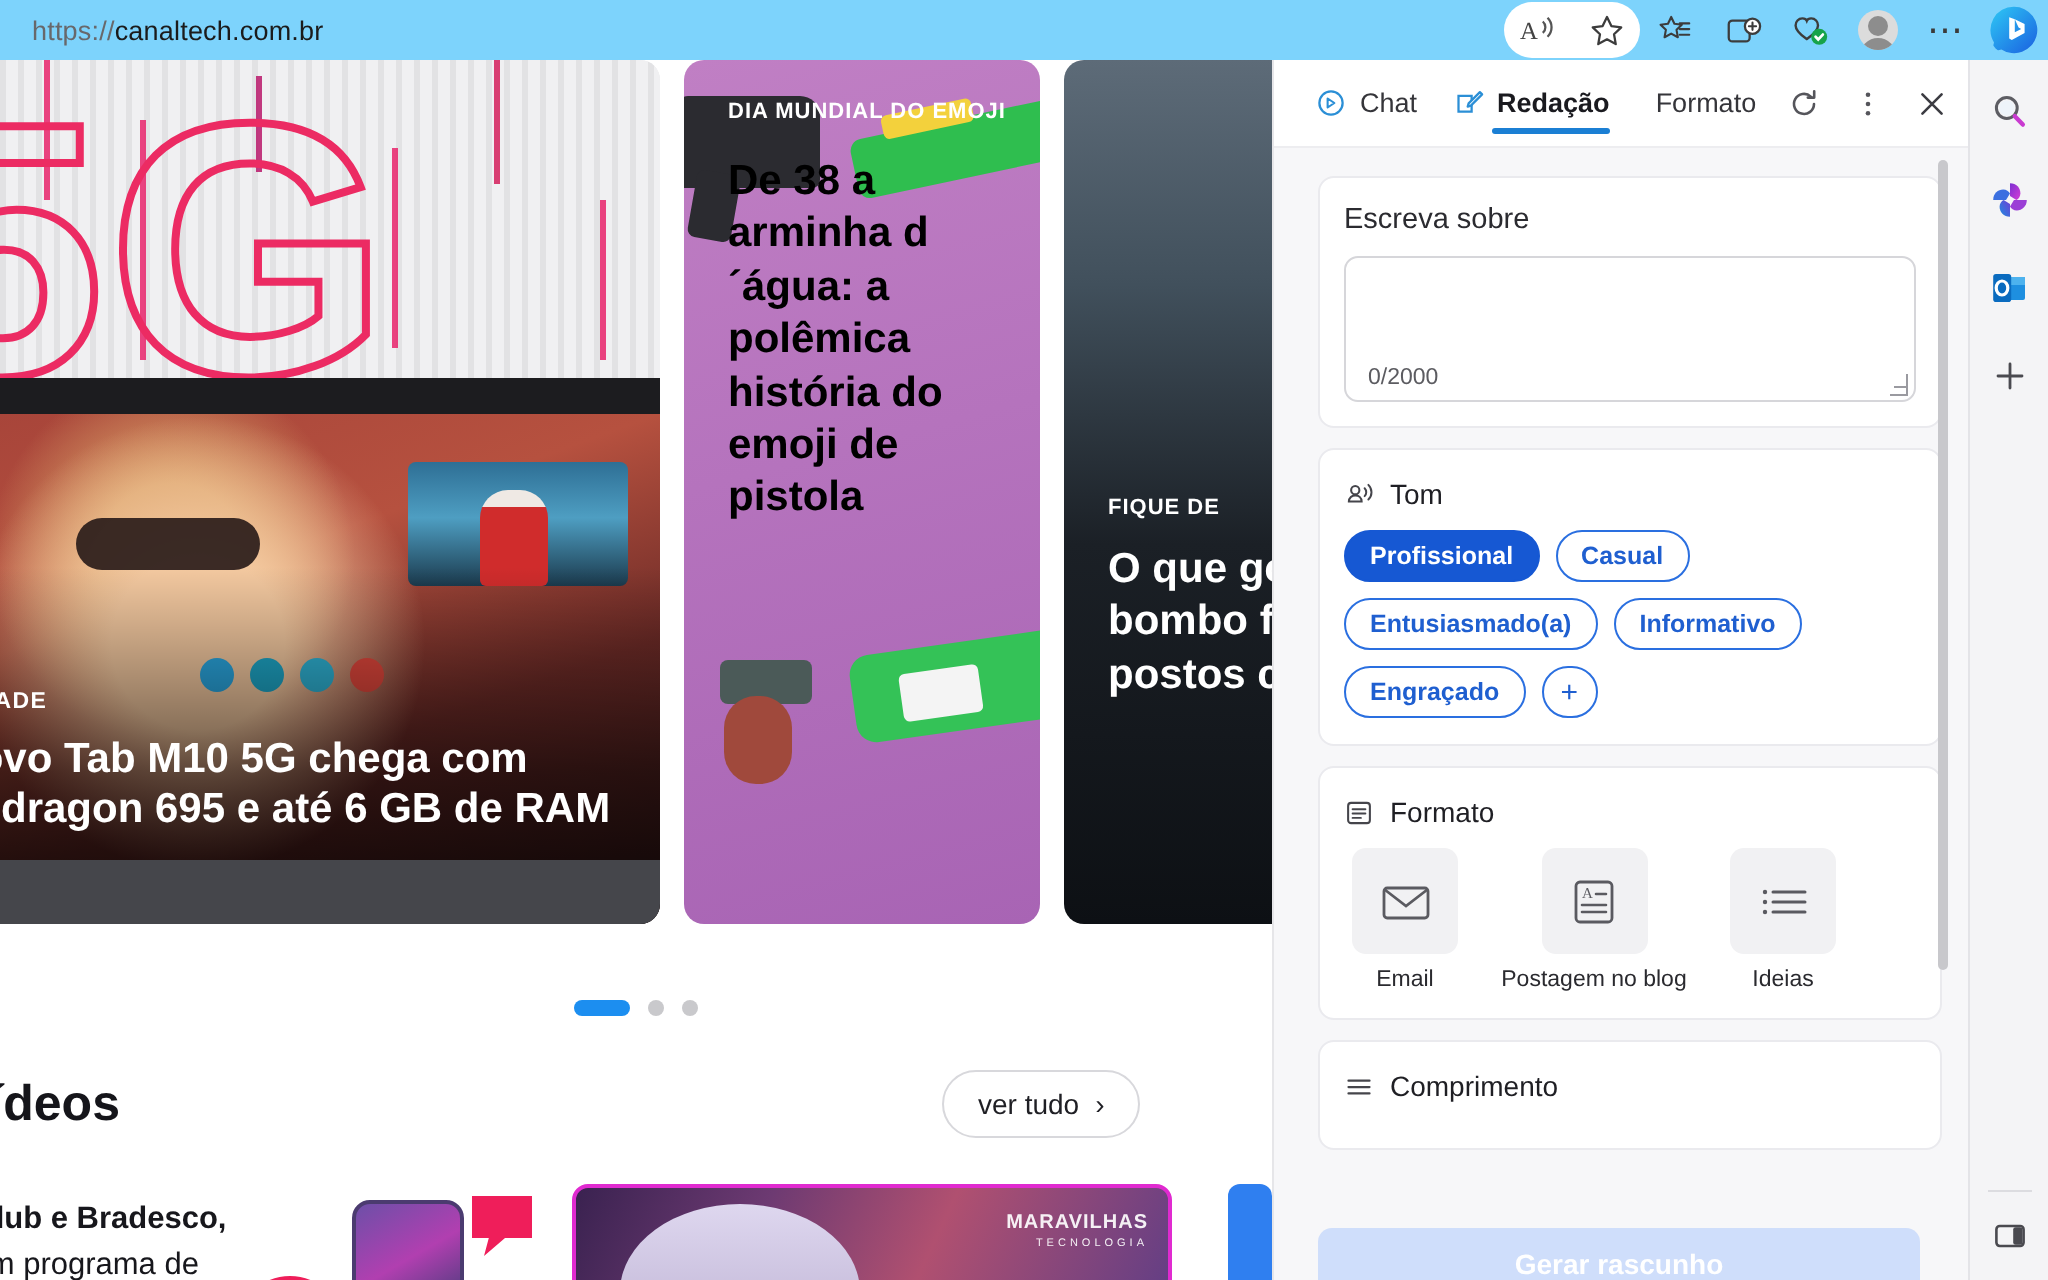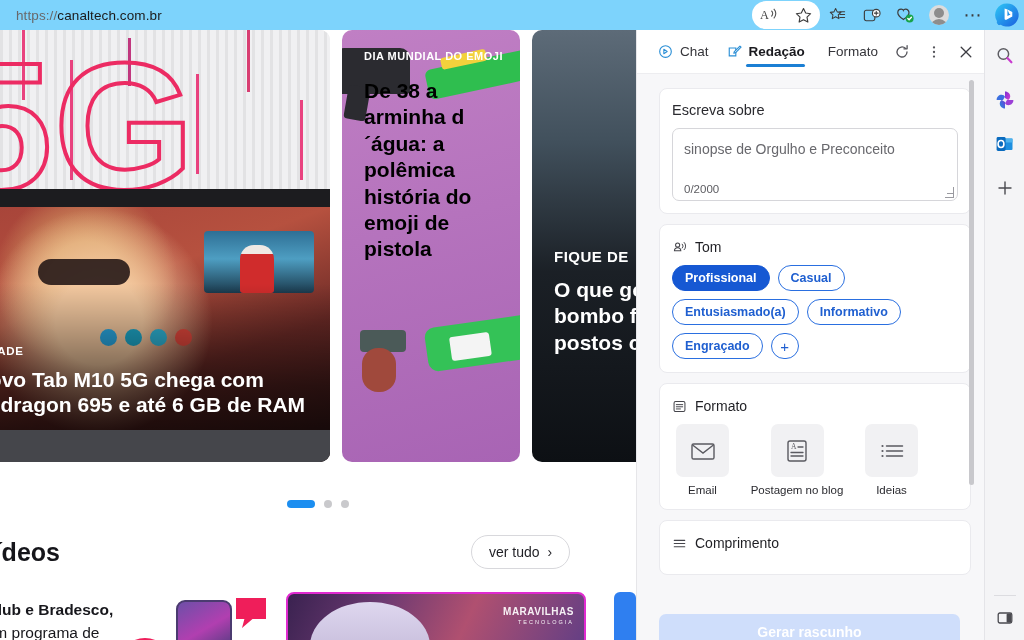--- a/index.html
+++ b/index.html
@@ -146,21 +146,21 @@
   .gunC:after{content:"";position:absolute;left:24px;top:12px;width:40px;height:24px;background:#f4f4f4;border-radius:3px;}
   .gunD{position:absolute;left:18px;top:300px;width:46px;height:22px;background:#4b5a58;border-radius:4px;}
   .gunD:after{content:"";position:absolute;left:2px;top:18px;width:34px;height:44px;background:#a0493c;border-radius:16px;}
   .c2-text { position:absolute; left:22px; top:20px; right:8px; }
   .kicker2 { font-size:11px;font-weight:700;color:#fff;letter-spacing:.5px;line-height:1.25;margin-bottom:14px;}
   .headline2 { font-size:21px;font-weight:700;color:#000000;line-height:1.26;}
 
   
   .c3-bg{position:absolute;inset:0;background:linear-gradient(180deg,#5d6b78 0%,#41505c 26%,#1b2026 56%,#0d1014 100%);}
   .c3-text{position:absolute;left:22px;top:218px;right:4px;}
-  .kicker3{font-size:15px;font-weight:700;color:#fff;letter-spacing:.5px;margin-bottom:12px;}
+  .kicker3{font-size:11px;font-weight:700;color:#fff;letter-spacing:.5px;margin-bottom:12px;}
   .headline3{font-size:21px;font-weight:700;color:#fff;line-height:1.26;}
 
   .dots-row {
     position:absolute; top:470px; left:0; width:636px;
     display:flex; justify-content:center; align-items:center; gap:9px;
   }
   .dot { width:8px;height:8px;border-radius:4px;background:#c9c9cc;}
   .dot.active { width:28px; background:#1c8ef0;}
 
   .videos-head {
@@ -495,21 +495,20 @@
           </svg>
       </div>
     </div>
   </div>
 
   <div class="sb-body">
 
     <div class="section" style="padding:13px 12px 12px 12px;">
       <div class="prompt-label">Escreva sobre</div>
       <div class="ta-wrap">
-        <div class="ta-ph">sinopse de Orgulho e Preconceito</div>
         <div class="ta-count">0/2000</div>
         <div class="ta-grip"></div>
       </div>
     </div>
 
     <div class="section">
       <div class="sec-title">
         <svg width="15" height="15" viewBox="0 0 16 16">
             <path d="M2.6 11.5c0-2 1.7-3.3 3.4-3.3 1.8 0 3.4 1.2 3.4 3.3z" fill="none" stroke="#45454b" stroke-width="1.1"></path>
             <circle cx="6" cy="5.4" r="2.2" fill="none" stroke="#45454b" stroke-width="1.1"></circle>

